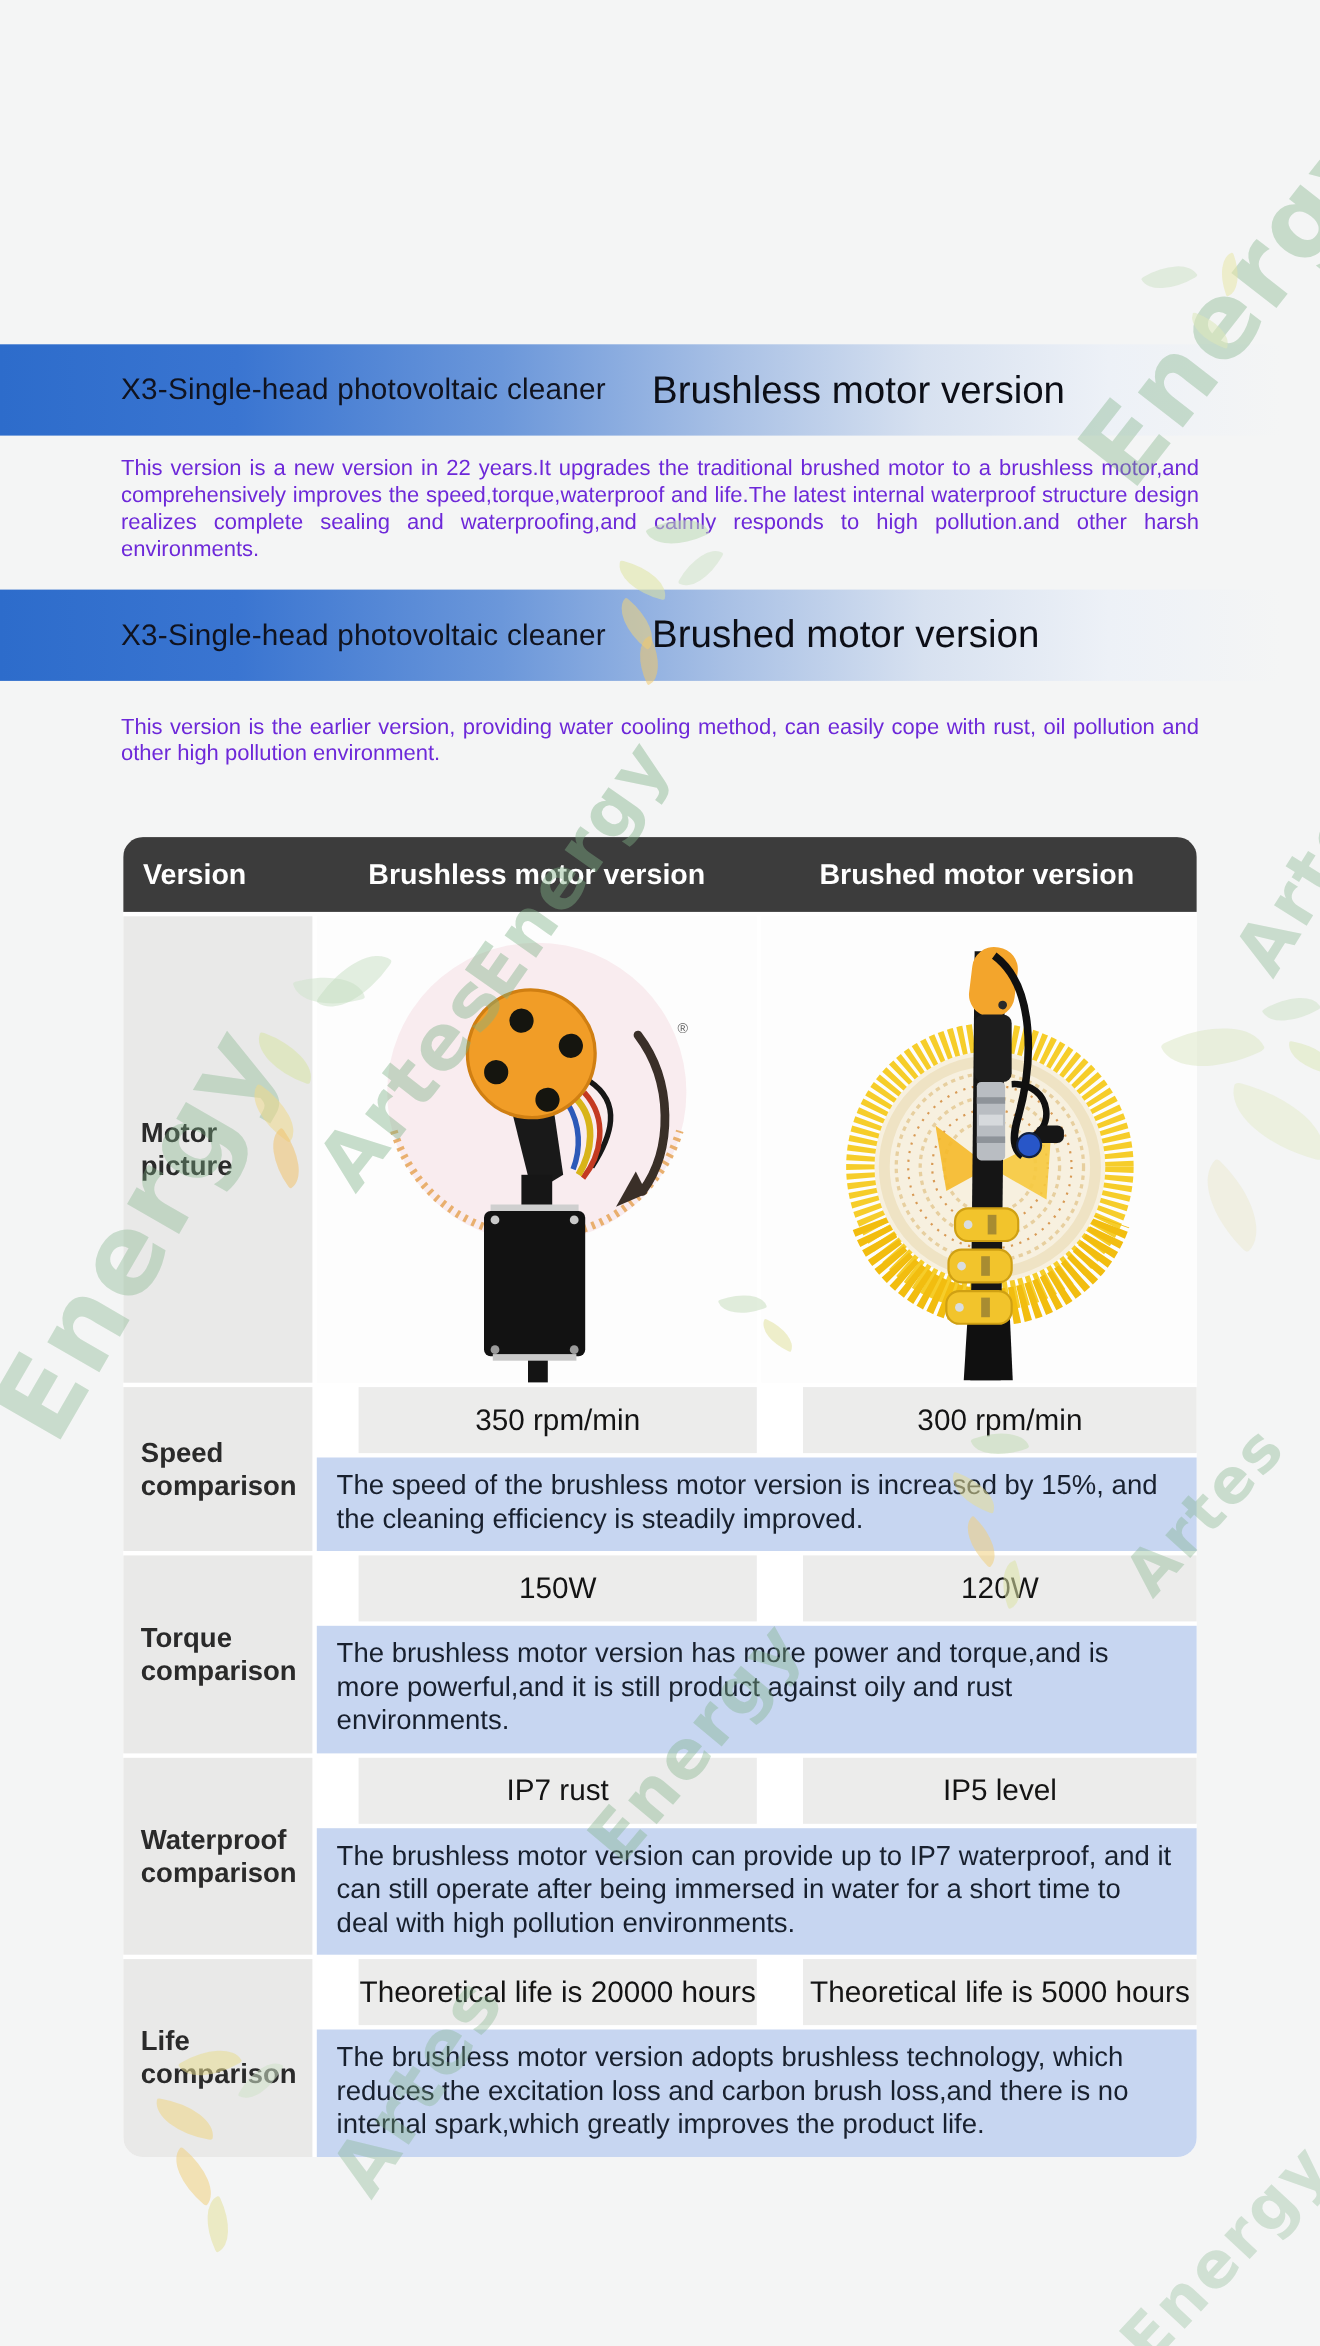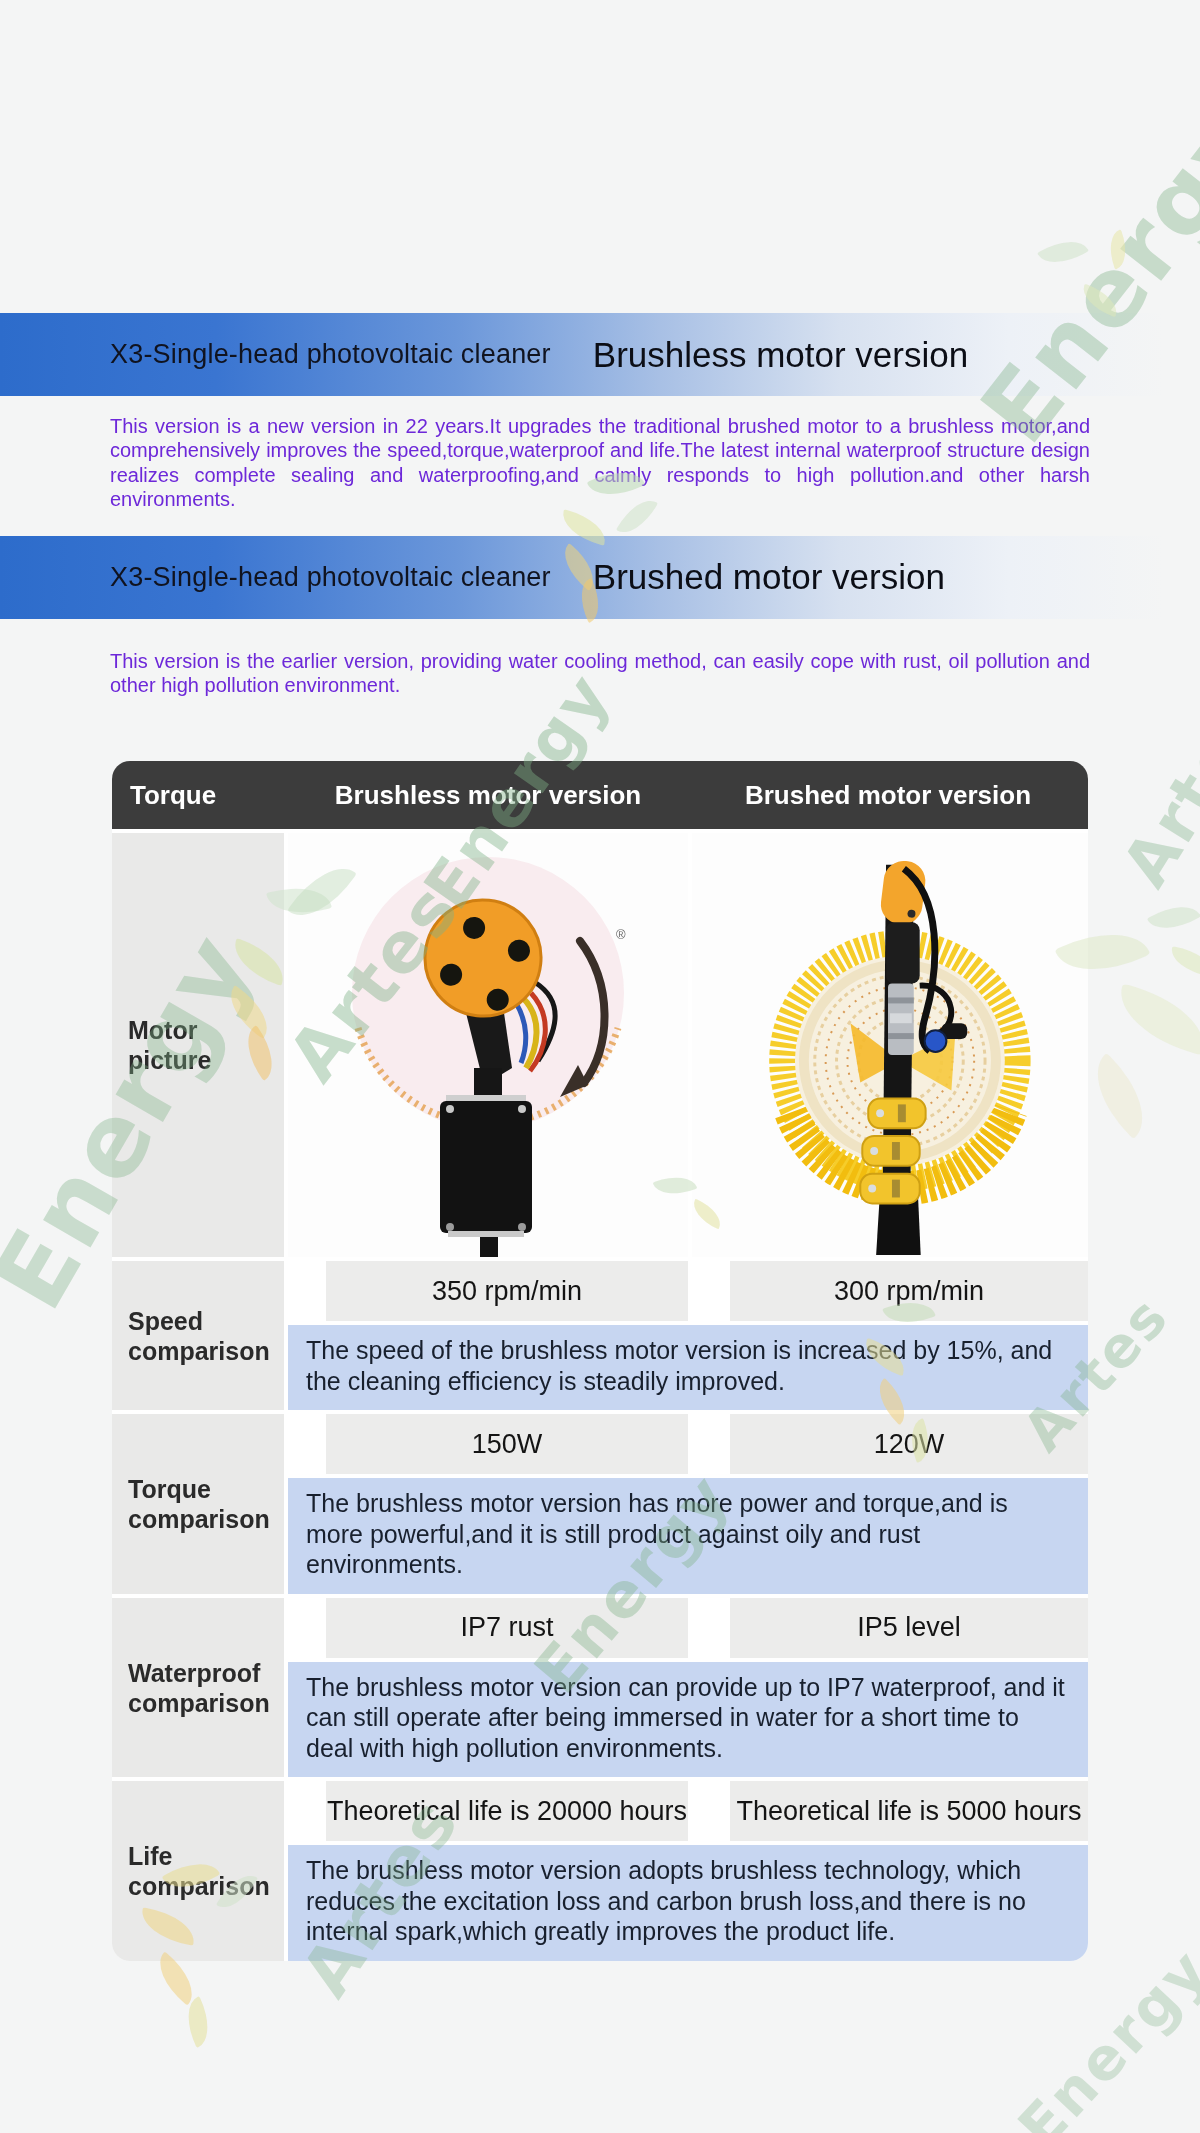--- a/index.html
+++ b/index.html
@@ -57,21 +57,21 @@
 
   <div class="title-bar bar-2">
     <span class="bar-product">X3-Single-head photovoltaic cleaner</span>
     <span class="bar-version">Brushed motor version</span>
   </div>
   <p class="desc desc-2">This version is the earlier version, providing water cooling method, can easily cope with rust, oil pollution and other high pollution environment.</p>
 
   <div class="ctable">
 
     <div class="t-header">
-      <div class="th th-version">Torque</div>
+      <div class="th th-version">Version</div>
       <div class="th">Brushless motor version</div>
       <div class="th">Brushed motor version</div>
     </div>
 
     <div class="trow row-picture">
       <div class="label-cell">Motor picture</div>
 
       <div class="img-cell" aria-label="Brushless motor head with pink disc brush, orange hub and controller box">
         <svg viewBox="0 0 400 424" xmlns="http://www.w3.org/2000/svg">
           <rect width="400" height="424" fill="#fdfdfd"></rect>

